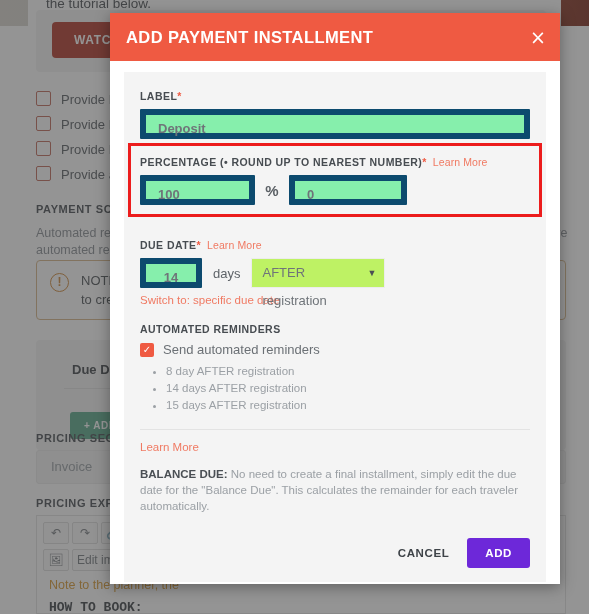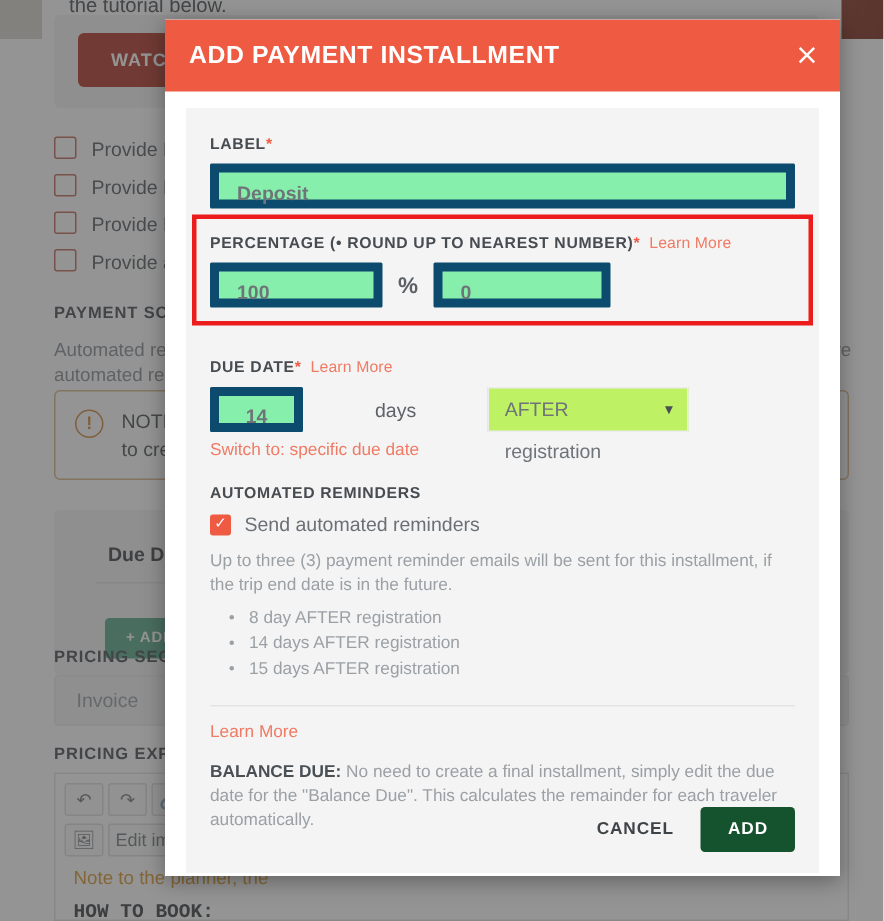--- a/index.html
+++ b/index.html
@@ -316,21 +316,21 @@
     width: 34px;
     text-align: center;
     font-size: 15px;
     color: #5b6065;
     font-weight: bold;
   }
   #pct-amount { width: 118px; }
 
   
   #due-section { margin-top: 34px; }
-  #due-row { display: flex; align-items: center; margin-top: 0; gap: 37px; }
+  #due-row { display: flex; align-items: center; margin-top: 0; }
   #due-days { width: 62px; text-align: center; padding: 0 6px; }
   #due-days-unit {
     font-size: 13px;
     color: #5e6368;
     padding: 0 11px;
   }
   #due-select {
     position: relative;
     width: 134px;
     background: #bef264;
@@ -425,21 +425,21 @@
   }
   #btn-cancel {
     font-size: 11.5px;
     font-weight: bold;
     letter-spacing: .6px;
     color: #3e4348;
     cursor: pointer;
     margin-right: 18px;
   }
   #btn-add {
-    background: #14532d;
+    background: #6d28d9;
     color: #ffffff;
     font-size: 11.5px;
     font-weight: bold;
     letter-spacing: .6px;
     padding: 9px 18px;
     border-radius: 3px;
     cursor: pointer;
     border: none;
     font-family: "Liberation Sans", sans-serif;
   }
@@ -550,21 +550,20 @@
           </div>
         </div>
         <div id="switch-link">Switch to: specific due date</div>
       </div>
 
       <div class="fld-label" id="rem-label">AUTOMATED REMINDERS</div>
       <div id="rem-check-row">
         <div id="rem-check">✓</div>
         <div id="rem-check-label">Send automated reminders</div>
       </div>
-      <div id="rem-desc">Up to three (3) payment reminder emails will be sent for this installment, if the trip end date is in the future.</div>
       <ul id="rem-list">
         <li>8 day AFTER registration</li>
         <li>14 days AFTER registration</li>
         <li>15 days AFTER registration</li>
       </ul>
 
       <div id="divider"></div>
       <div id="learn-more-block">Learn More</div>
 
       <div id="balance-note">

